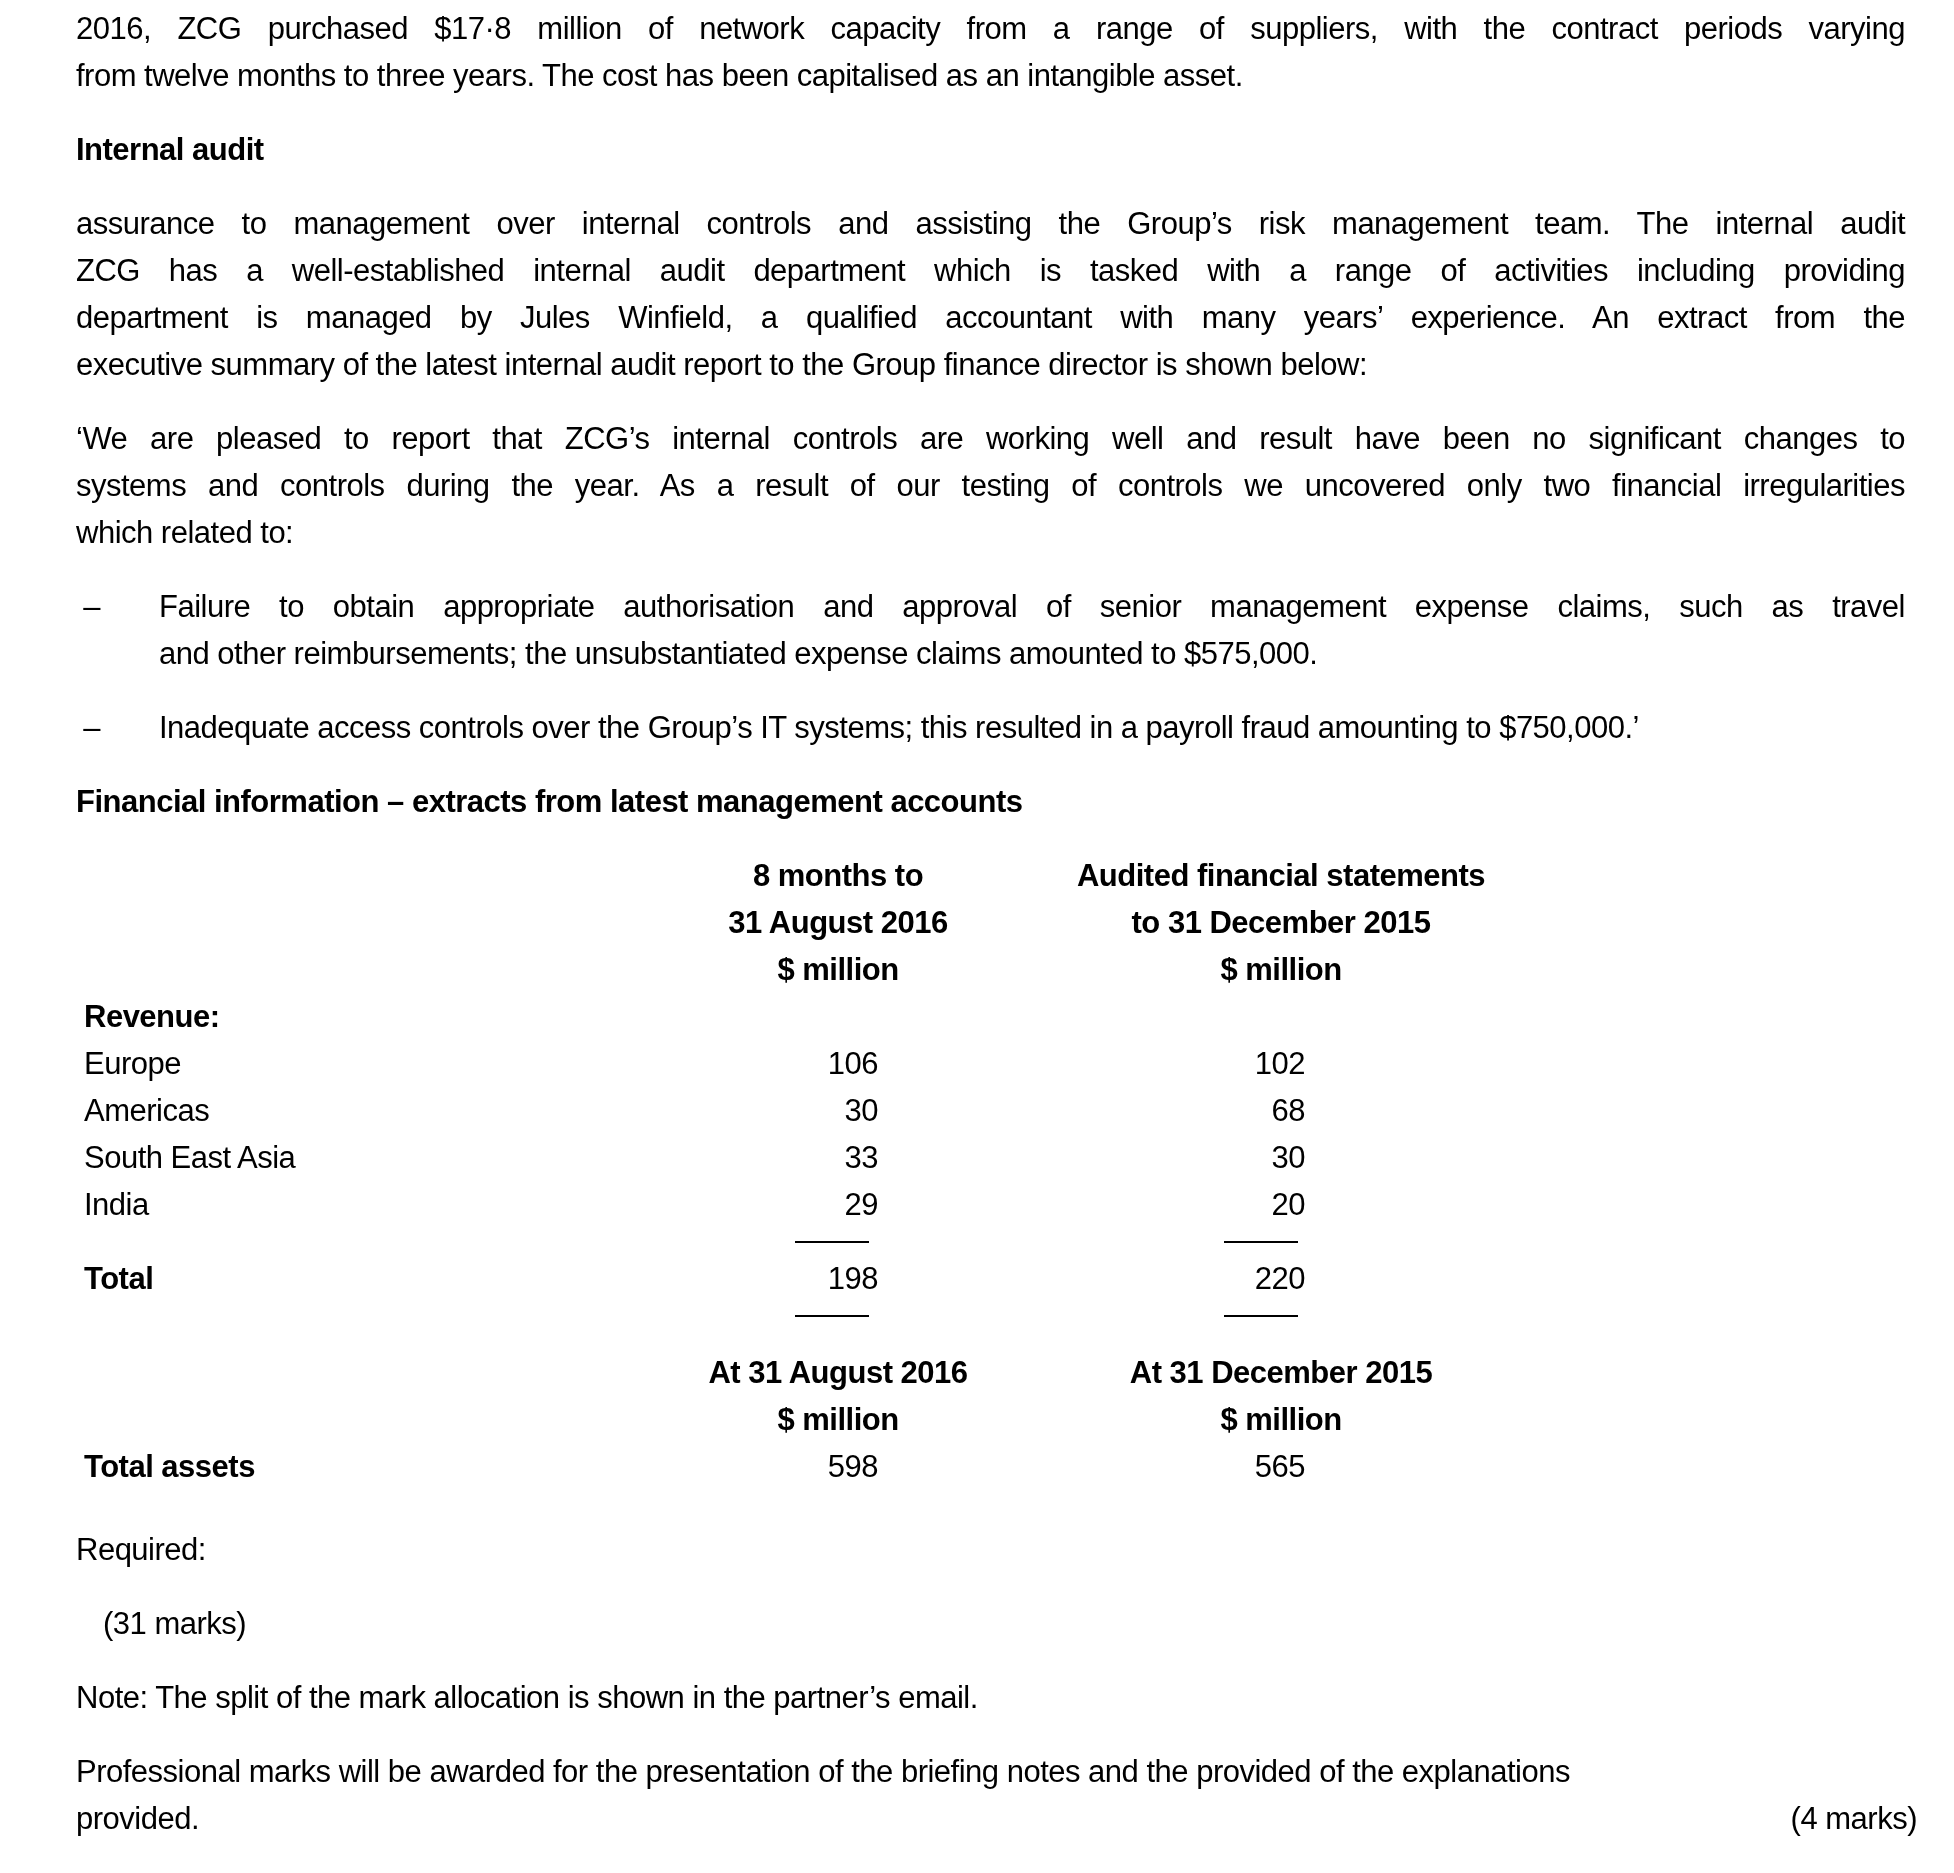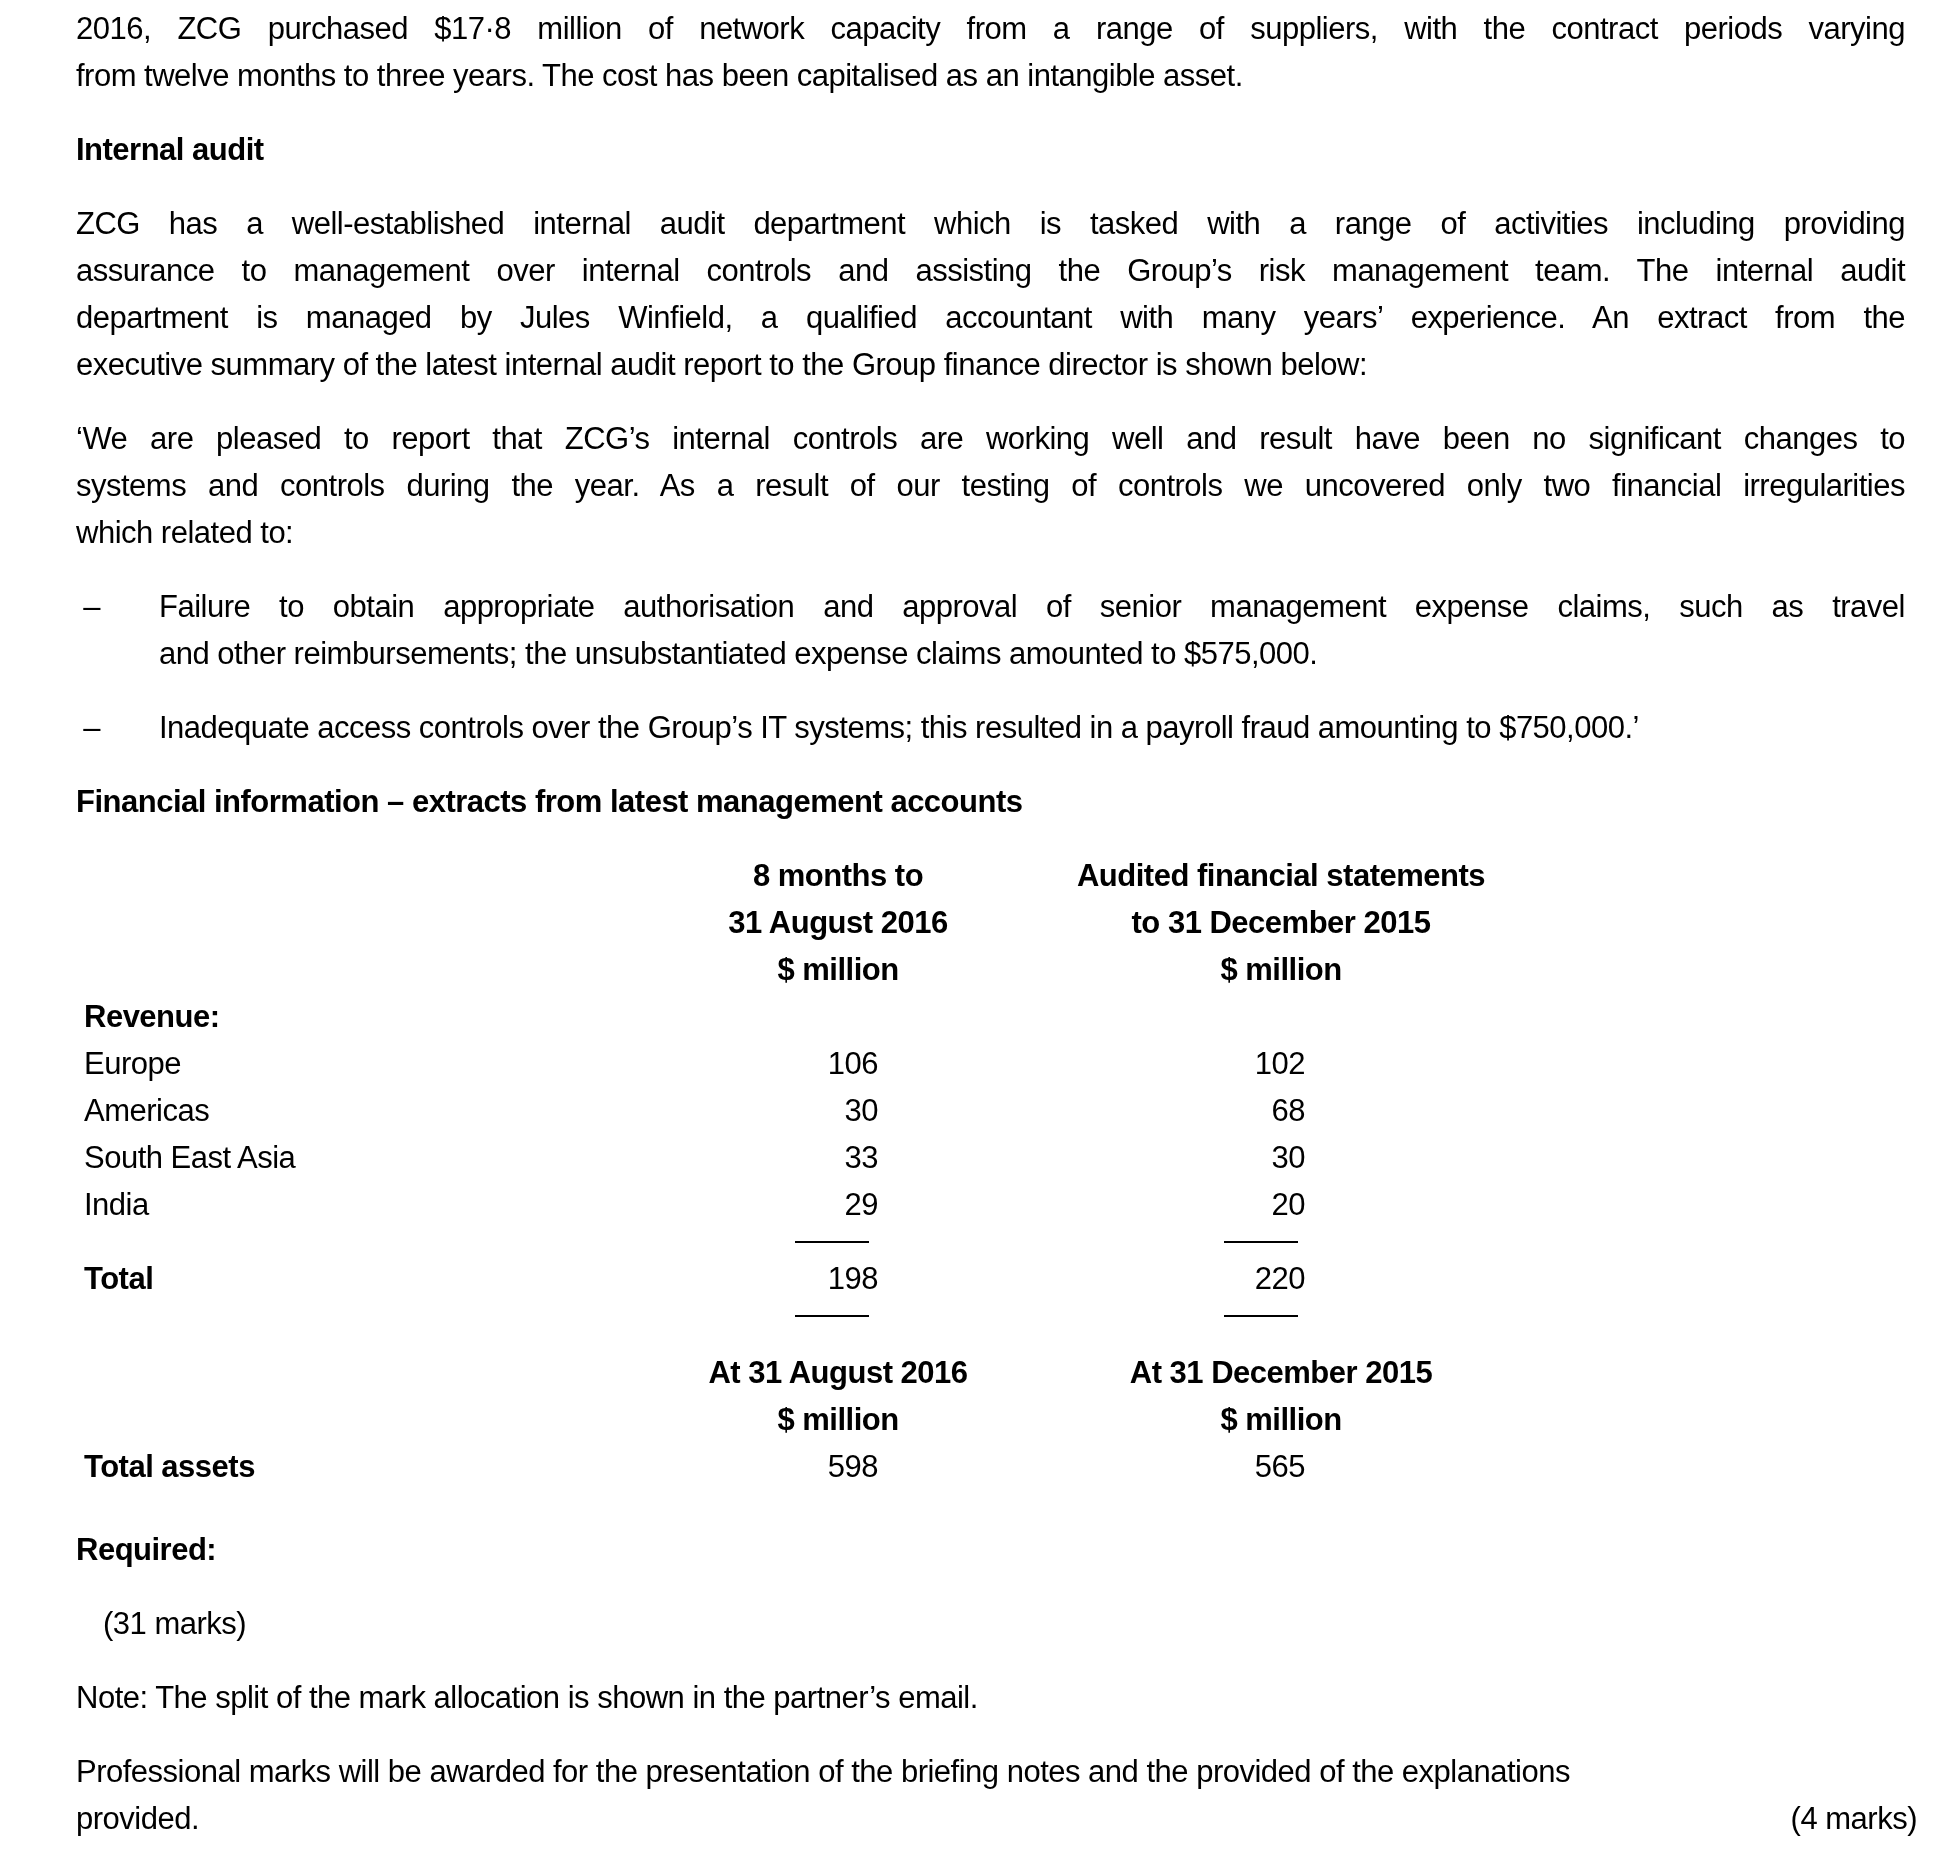--- a/index.html
+++ b/index.html
@@ -31,39 +31,39 @@
   .thead-a .jline, .thead-b .jline,
   .thead-a .jline.jlast, .thead-b .jline.jlast { text-align: center; text-align-last: center; }
   .rulerow { height: 27px; }
   .rulerow .tcell { display: flex; align-items: center; justify-content: flex-end; }
   .rule { height: 0; border-top: 2.7px solid #000; width: 74px; }
   .rule-a { margin-right: 9px; }
   .rule-b { margin-right: 7.2px; }
   .tgap { height: 20px; }
 
   
-  .req-heading { margin: 36px 0 27px 0; font-weight: bold; }
+  .req-heading { margin: 36px 0 27px 0; font-weight: normal; }
   .req-line { display: flex; justify-content: space-between; margin: 0 0 27px 0; }
   .marks { flex: none; padding-left: 27px; }
 </style>
 </head>
 <body>
 
 <div class="content">
 
   <div class="block">
       <div class="jline">2016, ZCG purchased $17·8 million of network capacity from a range of suppliers, with the contract periods varying</div>
       <div class="jline jlast">from twelve months to three years. The cost has been capitalised as an intangible asset.</div>
     </div>
 
   <div class="block bold">Internal audit</div>
 
   <div class="block">
+      <div class="jline">assurance to management over internal controls and assisting the Group’s risk management team. The internal audit</div>
       <div class="jline">ZCG has a well-established internal audit department which is tasked with a range of activities including providing</div>
-      <div class="jline">assurance to management over internal controls and assisting the Group’s risk management team. The internal audit</div>
       <div class="jline">department is managed by Jules Winfield, a qualified accountant with many years’ experience. An extract from the</div>
       <div class="jline jlast">executive summary of the latest internal audit report to the Group finance director is shown below:</div>
     </div>
 
   <div class="block">
       <div class="jline">‘We are pleased to report that ZCG’s internal controls are working well and result have been no significant changes to</div>
       <div class="jline">systems and controls during the year. As a result of our testing of controls we uncovered only two financial irregularities</div>
       <div class="jline jlast">which related to:</div>
     </div>
 

